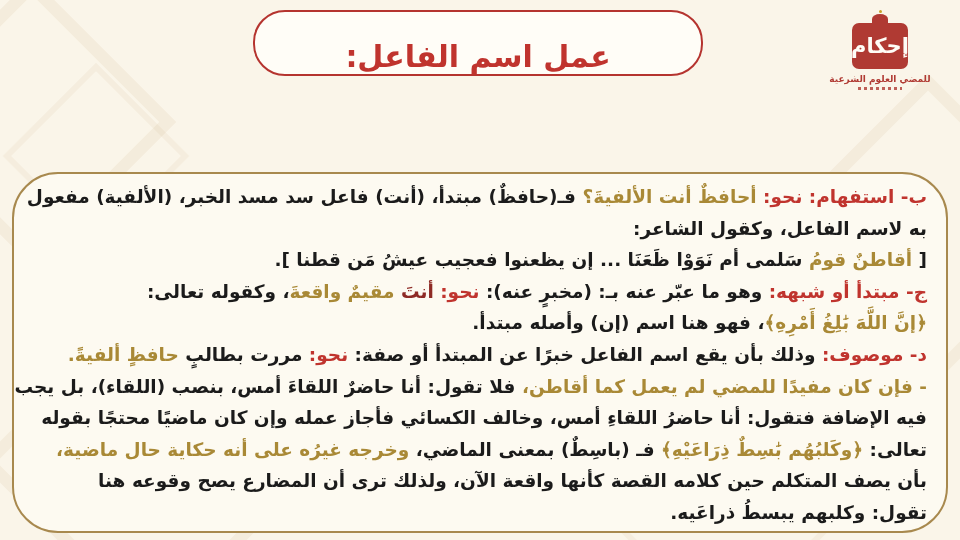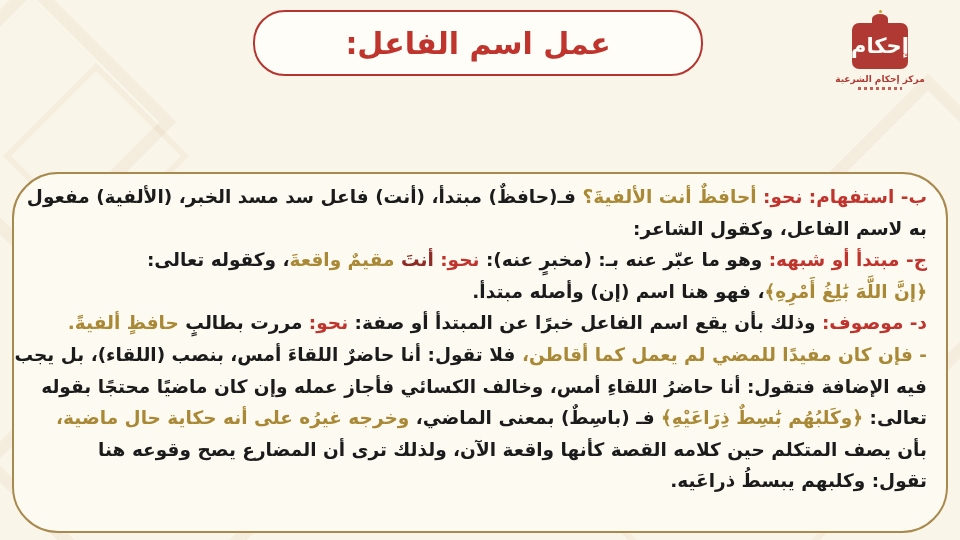--- a/index.html
+++ b/index.html
@@ -34,21 +34,21 @@
     border-color:rgba(193,154,107,0.08);
   }
   
   .banner{
     position:absolute;
     left:253px;top:10px;
     width:450px;height:66px;
     background:#FFFDF7;
     border:2.5px solid var(--banner-red);
     border-radius:32px;
-    display:flex;align-items:center;justify-content:center;
+    display:flex;align-items:flex-end;justify-content:center;
     box-sizing:border-box;
   }
   .banner .title{
     color:var(--red);
     font-size:30px;
     font-weight:bold;
     letter-spacing:0.5px;
   }
   
   .logo{
@@ -125,28 +125,29 @@
   <div class="motif" style="right:-80px;top:120px;width:200px;height:200px;"></div>
   <div class="motif inner" style="right:150px;bottom:-60px;width:160px;height:160px;"></div>
 
   <div class="banner">
     <div class="title">عمل اسم الفاعل:</div>
   </div>
 
   <div class="logo">
     <div class="dome"></div>
     <div class="mark">إحكام</div>
-    <div class="subtitle">مركز إحكام الشرعية</div>
+    <div class="subtitle">للمضي العلوم الشرعية</div>
     <div class="tagline-dots"></div>
   </div>
 
   <div class="panel">
     <div class="lines">
         <div class="line"><span class="seg c-red">ب- استفهام: نحو: </span><span class="seg c-gold">أحافظٌ أنت الألفيةَ؟ </span><span class="seg c-black">فـ(حافظٌ) مبتدأ، (أنت) فاعل سد مسد الخبر، (الألفية) مفعول</span></div>
         <div class="line"><span class="seg c-black">به لاسم الفاعل، وكقول الشاعر:</span></div>
+        <div class="line"><span class="seg c-black">[ </span><span class="seg c-gold">أقاطنٌ قومُ </span><span class="seg c-black">سَلمى أم نَوَوْا ظَعَنَا ... إن يظعنوا فعجيب عيشُ مَن قطنا ].</span></div>
         <div class="line"><span class="seg c-red">ج- مبتدأ أو شبهه: </span><span class="seg c-black">وهو ما عبّر عنه بـ: (مخبرٍ عنه): </span><span class="seg c-red">نحو: </span><span class="seg c-dark_red">أنتَ </span><span class="seg c-gold">مقيمٌ واقعةَ</span><span class="seg c-black">، وكقوله تعالى:</span></div>
         <div class="line"><span class="seg c-gold">﴿إنَّ اللَّهَ بَٰلِغُ أَمْرِهِ﴾</span><span class="seg c-black">، فهو هنا اسم (إن) وأصله مبتدأ.</span></div>
         <div class="line"><span class="seg c-red">د- موصوف: </span><span class="seg c-black">وذلك بأن يقع اسم الفاعل خبرًا عن المبتدأ أو صفة: </span><span class="seg c-red">نحو: </span><span class="seg c-black">مررت بطالبٍ </span><span class="seg c-gold">حافظٍ ألفيةً.</span></div>
         <div class="line"><span class="seg c-gold">- فإن كان مفيدًا للمضي لم يعمل كما أقاطن،</span><span class="seg c-black"> فلا تقول: أنا حاضرٌ اللقاءَ أمس، بنصب (اللقاء)، بل يجب</span></div>
         <div class="line"><span class="seg c-black">فيه الإضافة فتقول: أنا حاضرُ اللقاءِ أمس، وخالف الكسائي فأجاز عمله وإن كان ماضيًا محتجًا بقوله</span></div>
         <div class="line"><span class="seg c-black">تعالى: </span><span class="seg c-gold">﴿وكَلبُهُم بَٰسِطٌ ذِرَاعَيْهِ﴾</span><span class="seg c-black"> فـ (باسِطٌ) بمعنى الماضي، </span><span class="seg c-gold">وخرجه غيرُه على أنه حكاية حال ماضية،</span></div>
         <div class="line"><span class="seg c-black">بأن يصف المتكلم حين كلامه القصة كأنها واقعة الآن، ولذلك ترى أن المضارع يصح وقوعه هنا</span></div>
         <div class="line"><span class="seg c-black">تقول: وكلبهم يبسطُ ذراعَيه.</span></div>
       </div>
   </div>

